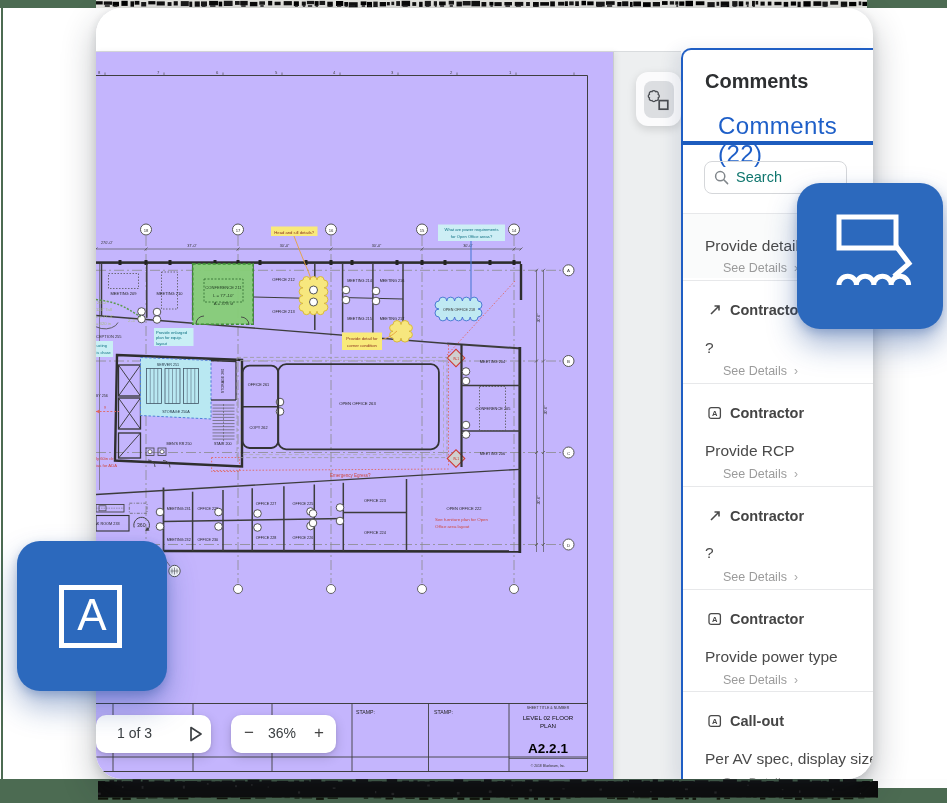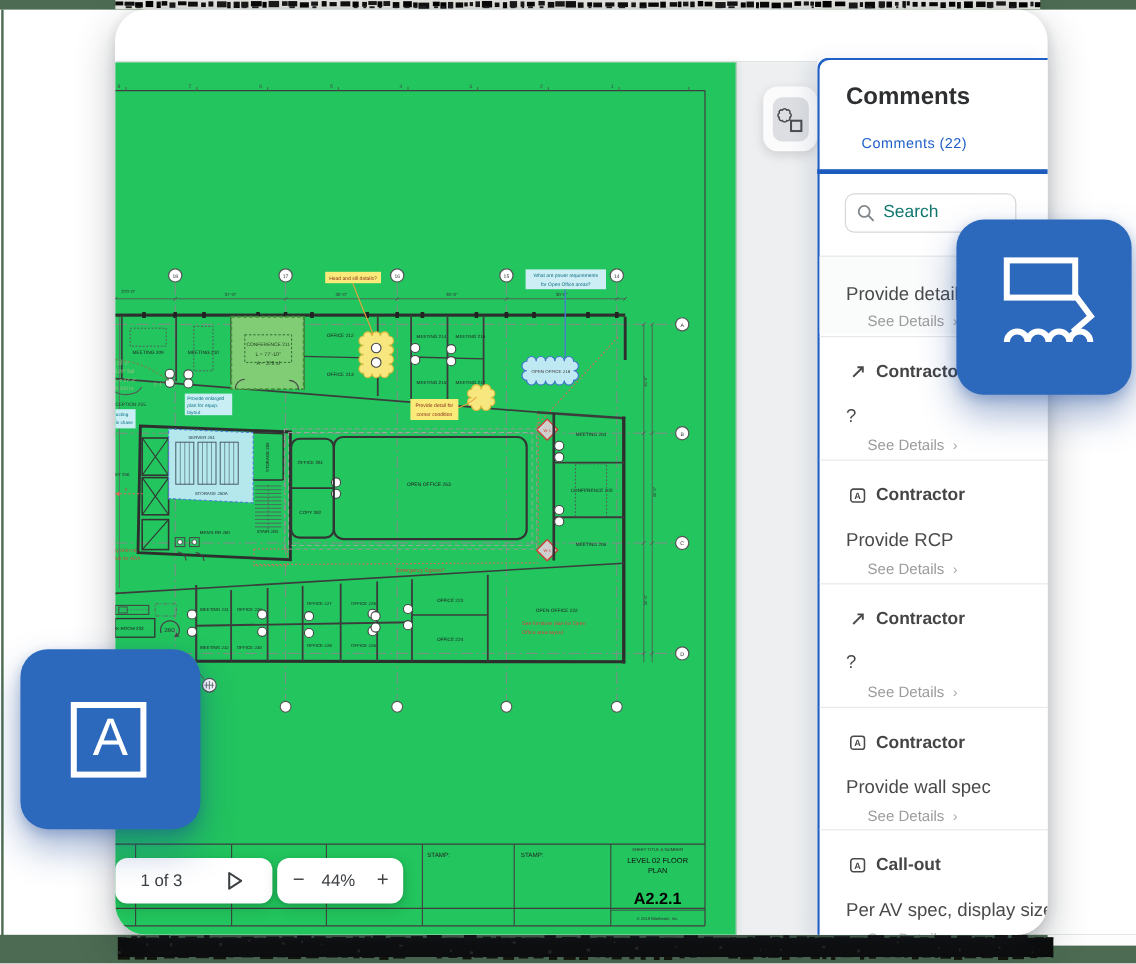--- a/index.html
+++ b/index.html
@@ -10,41 +10,41 @@
 
   #leftgreen{left:1px;top:8px;width:2px;height:774px;background:#4c6b52;}
   #botgreen{left:0;top:779px;width:947px;height:24px;background:#4c6b52;}
   #botwhite{left:873px;top:779px;width:74px;height:9px;background:#fdfdfd;}
 
   
   #card{left:96px;top:8px;width:777px;height:771px;border-radius:26px;background:#fff;
         box-shadow:0 14px 34px rgba(30,35,45,.30),0 3px 10px rgba(30,35,45,.14);overflow:hidden;}
   #vhead{left:0;top:0;width:585px;height:43px;background:#fff;border-bottom:1px solid #d9dcde;}
   #viewer{left:0;top:44px;width:585px;height:727px;background:#edeff0;}
-  #paper{left:0;top:0;width:517px;height:727px;background:#22c55e;border-right:1px solid #c9cccd;
+  #paper{left:0;top:0;width:517px;height:727px;background:#c4b5fd;border-right:1px solid #c9cccd;
          box-shadow:2px 0 6px rgba(0,0,0,.07);}
   
   #toolbtn{left:540px;top:64px;width:45px;height:54px;border-radius:12px;background:#fbfbfc;
            box-shadow:0 3px 10px rgba(0,0,0,.14);}
   #toolbtn .in{position:absolute;left:8px;top:9px;width:30px;height:37px;border-radius:8px;background:#dcdee1;}
   
   .pill{background:#fff;border-radius:10px;box-shadow:0 4px 12px rgba(0,0,0,.16),0 1px 3px rgba(0,0,0,.10);
         display:flex;align-items:center;color:#3c4043;font-size:14px;}
-  #pill1{left:0px;top:707px;width:131px;height:38px;}
+  #pill1{left:0px;top:707px;width:115px;height:38px;}
   #pill1 .t{position:absolute;left:21px;top:10px;}
   #pill2{left:135px;top:707px;width:105px;height:38px;}
   #pill2 .minus{position:absolute;left:13px;top:8px;font-size:17px;color:#444;}
   #pill2 .pct{position:absolute;left:37px;top:10px;}
   #pill2 .plus{position:absolute;left:83px;top:8px;font-size:17px;color:#444;}
   
   #panel{left:585px;top:40px;width:192px;height:731px;background:#fff;
          border-left:2.4px solid #1f5ec4;border-top:2.4px solid #1f5ec4;border-top-left-radius:10px;
          box-shadow:-7px 2px 16px rgba(40,60,110,.10);}
   #panel .title{position:absolute;left:22px;top:20px;font-size:20px;font-weight:bold;color:#2d2f31;}
-  #panel .tab{position:absolute;left:35px;top:62px;font-size:12px;letter-spacing:0.4px;color:#1e5fc8;}
+  #panel .tab{position:absolute;left:35px;top:62px;font-size:24px;letter-spacing:0.4px;color:#1e5fc8;}
   #panel .tabline{position:absolute;left:-2.4px;top:91px;width:194.4px;height:3.6px;background:#1d5cbe;}
   #panel .search{position:absolute;left:21px;top:111px;width:141px;height:31px;border:1.6px solid #d5d7da;
                  border-radius:8px;}
   #panel .search .ph{position:absolute;left:31px;top:7px;font-size:14.5px;color:#0f766e;}
   #panel .divider{position:absolute;left:0;width:100%;height:1px;background:#e7e8ea;}
   .c-body{position:absolute;left:22px;font-size:15.5px;color:#4a4a4a;white-space:nowrap;}
   .c-head{position:absolute;left:47px;font-size:14.5px;font-weight:bold;color:#454545;}
   .c-see{position:absolute;left:40px;font-size:12.5px;color:#9b9b9b;}
   .c-see .chev{color:#a9a9a9;font-size:12px;padding-left:7px;}
   .c-ico{position:absolute;left:25px;width:14px;height:14px;}
@@ -692,21 +692,21 @@
     </div>
   </div>
   <div class="abs pill" id="pill1">
       <span class="t">1 of 3</span>
     <svg style="position:absolute;left:93px;top:11px" width="14" height="16" viewBox="0 0 14 16">
       <path d="M2 1.5 L12 8 L2 14.5 Z" fill="none" stroke="#3c4043" stroke-width="1.7" stroke-linejoin="round"></path>
       </svg>
   </div>
   <div class="abs pill" id="pill2">
       <span class="minus">−</span>
-      <span class="pct">44%</span>
+      <span class="pct">36%</span>
       <span class="plus">+</span>
     </div>
   <div class="abs" id="toolbtn">
       <div class="in"></div>
     <svg style="position:absolute;left:10px;top:15px" width="24" height="24" viewBox="0 0 24 24">
       <path d="M 3.4 7.3 a 2 2 0 0 1 2.6 -2.6 a 2 2 0 0 1 3.6 0 a 2 2 0 0 1 2.6 2.6 a 2 2 0 0 1 0 3.6 a 2 2 0 0 1 -2.6 2.6 a 2 2 0 0 1 -3.6 0 a 2 2 0 0 1 -2.6 -2.6 a 2 2 0 0 1 0 -3.6 Z" fill="none" stroke="#4a4d52" stroke-width="1.3"></path>
       <rect x="13.2" y="13.6" width="8.6" height="8.6" fill="none" stroke="#4a4d52" stroke-width="1.7"></rect>
     </svg>
   </div>
   <div class="abs" id="panel">
@@ -745,21 +745,21 @@
       </svg>
 <div class="c-head" style="top:458px">Contractor</div>
 <div class="c-body" style="top:494px">?</div>
 <div class="c-see" style="top:520px">See Details<span class="chev">›</span></div>
 <div class="divider" style="top:538.5px"></div>
 <svg class="c-ico" style="top:562px" viewBox="0 0 14 14">
         <rect x="1" y="1.6" width="11.4" height="10.8" rx="2.2" fill="none" stroke="#4a4a4a" stroke-width="1.3"></rect>
         <text x="6.7" y="9.8" text-anchor="middle" font-size="7.6" font-weight="bold" fill="#4a4a4a" font-family="Liberation Sans">A</text>
       </svg>
 <div class="c-head" style="top:561px">Contractor</div>
-<div class="c-body" style="top:598px">Provide wall spec</div>
+<div class="c-body" style="top:598px">Provide power type</div>
 <div class="c-see" style="top:623px">See Details<span class="chev">›</span></div>
 <div class="divider" style="top:641px"></div>
 <svg class="c-ico" style="top:664px" viewBox="0 0 14 14">
         <rect x="1" y="1.6" width="11.4" height="10.8" rx="2.2" fill="none" stroke="#4a4a4a" stroke-width="1.3"></rect>
         <text x="6.7" y="9.8" text-anchor="middle" font-size="7.6" font-weight="bold" fill="#4a4a4a" font-family="Liberation Sans">A</text>
       </svg>
 <div class="c-head" style="top:663px">Call-out</div>
 <div class="c-body" style="top:700px">Per AV spec, display size i</div>
 <div class="c-see" style="top:726px">See Details<span class="chev">›</span></div>
   </div>

